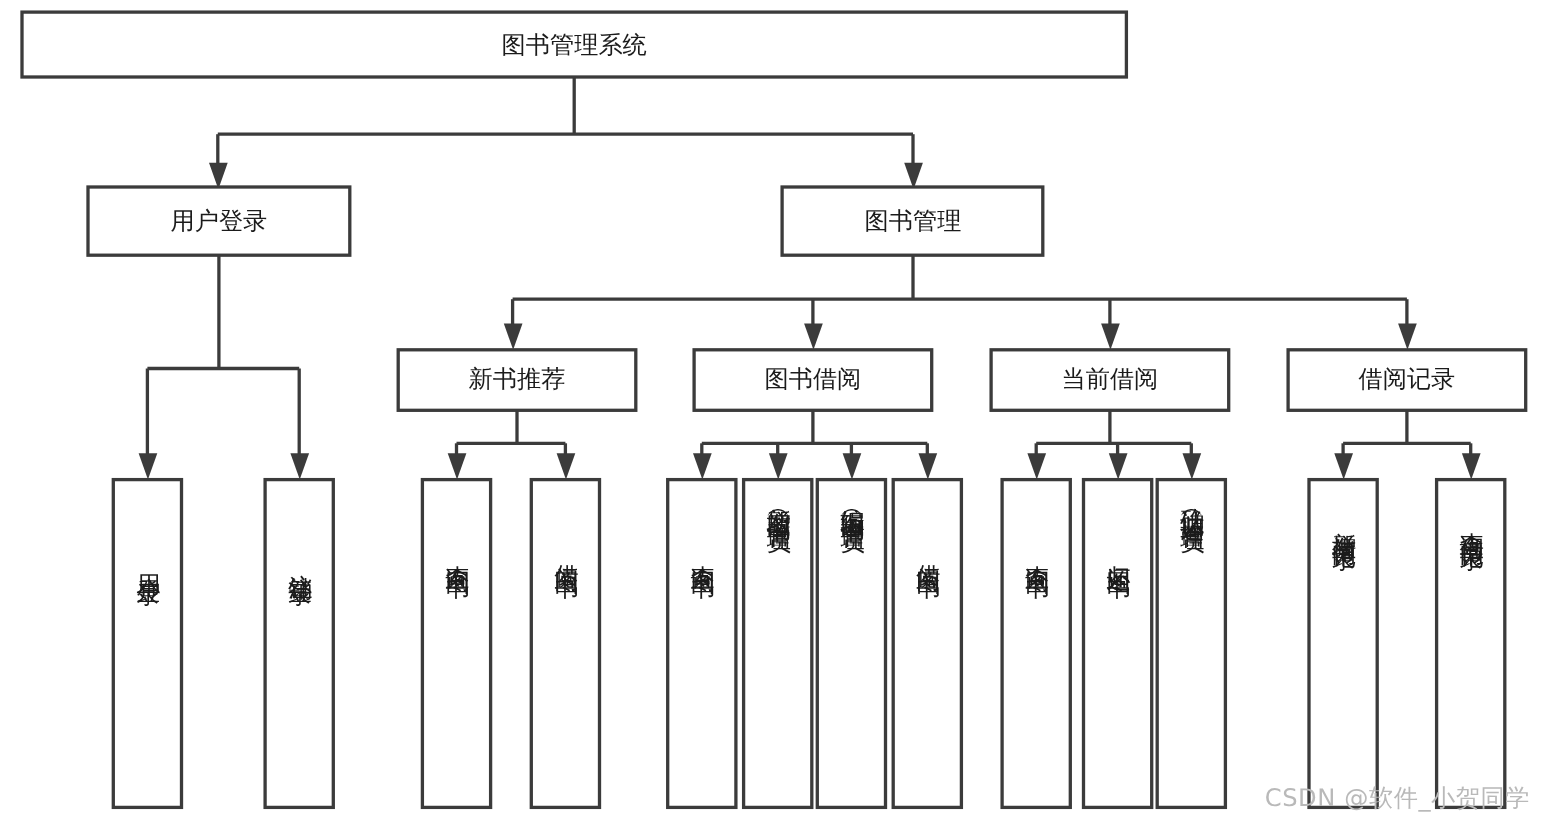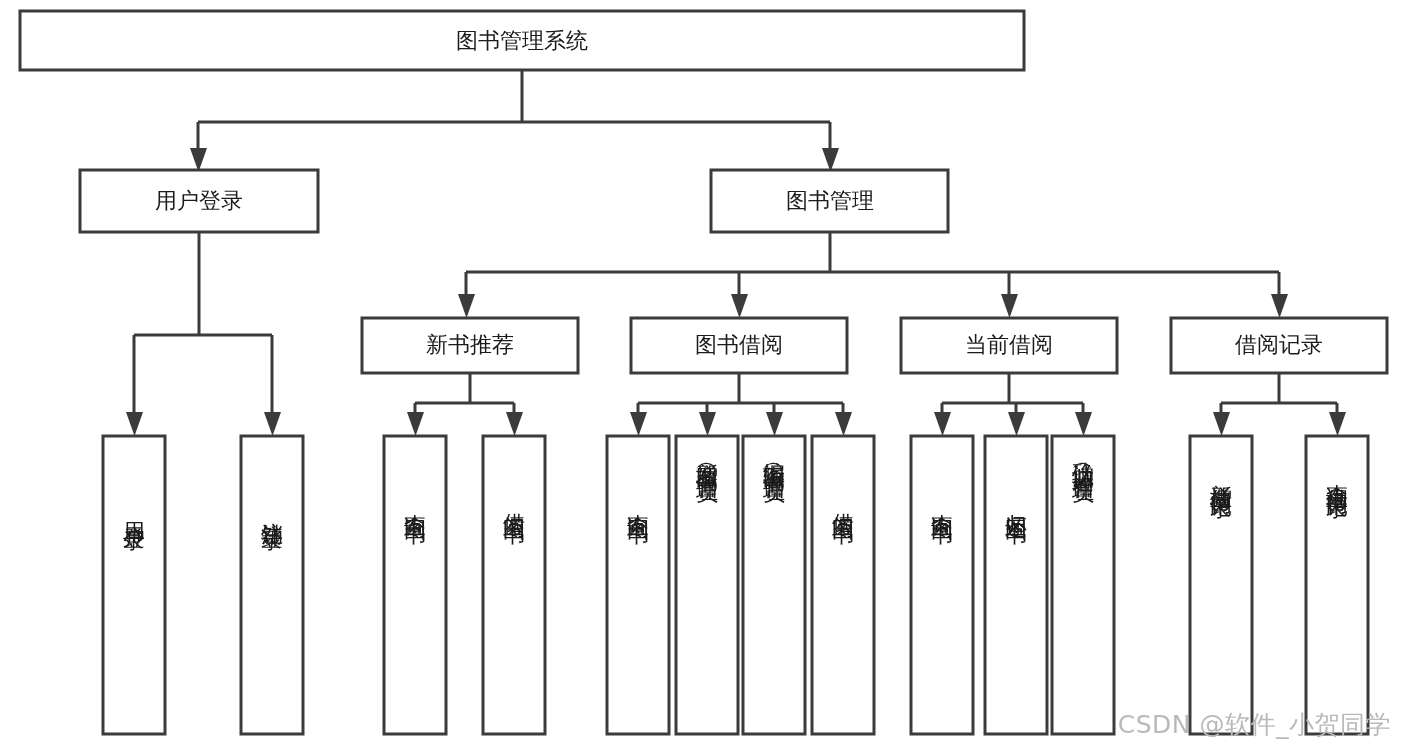--- a/index.html
+++ b/index.html
@@ -62,21 +62,21 @@
     line-height: 1;
     color: #1b1b1b;
     letter-spacing: 3px;
     white-space: nowrap;
   }
   .watermark {
     position: absolute;
     right: 14px;
     bottom: 6px;
     font-family: "DejaVu Sans", "Liberation Sans", sans-serif;
-    font-size: 25px;
+    font-size: 22px;
     color: #b9b9b9;
     letter-spacing: 0.5px;
     white-space: nowrap;
   }
 </style>
 </head>
 <body>
 
 <div id="diagram-root">
 

